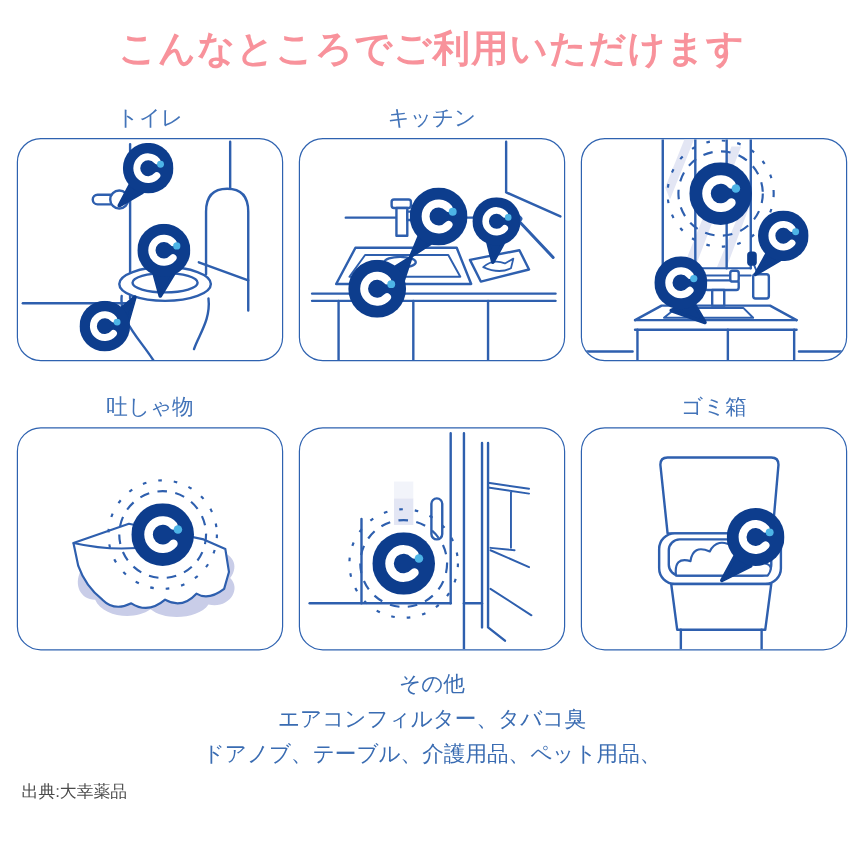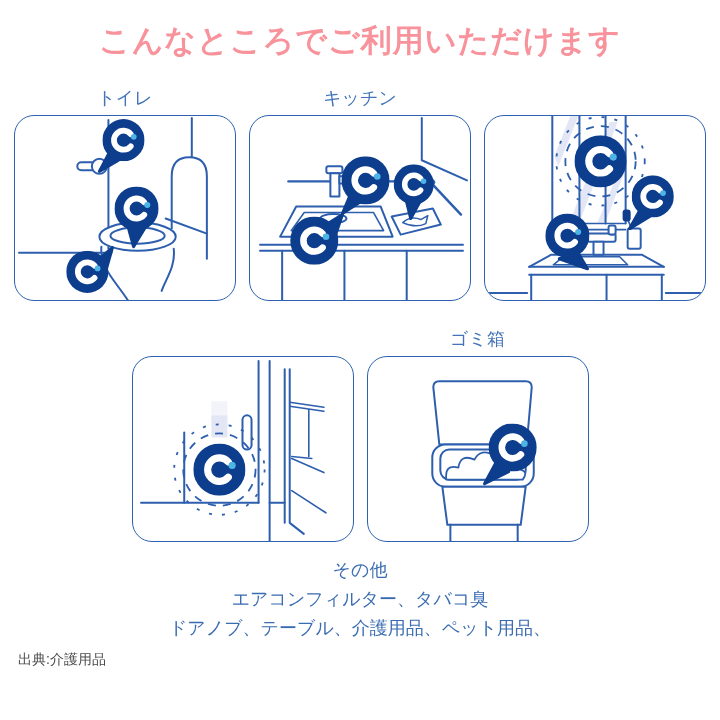--- a/index.html
+++ b/index.html
@@ -123,20 +123,33 @@
           <path class="s thin" d="M143,105 L146,112"></path>
           <rect class="navy" x="137" y="93" width="8" height="12" rx="3"></rect>
           <path class="tail" d="M92,135 L102,152 L74,142 Z"></path>
           <use href="#cbadge" x="60" y="97" width="44" height="44"></use>
           <path class="tail" d="M154,94 L144,112 L164,100 Z"></path>
           <use href="#cbadge" x="146" y="59" width="42" height="42"></use>
         </svg>
       </div>
     </div>
 
+    <div class="cell">
+      <div class="cell-label">吐しゃ物</div>
+      <div class="box">
+        <svg class="illus" viewBox="0 0 219 183">
+          <path class="lav" d="M52,118 C44,102 62,94 78,99 C86,90 104,88 114,95 C130,86 156,90 164,102 C178,102 184,114 176,124 C186,134 174,150 158,146 C150,158 122,160 110,150 C96,160 70,156 64,142 C52,142 46,130 52,118 Z"></path>
+          <path class="sf" d="M46,95 L92,79 L154,92 L172,100 L175,119 L171,133 Q158,143 148,137 Q136,150 122,142 Q108,154 94,145 Q80,152 70,142 Q56,131 50,114 Z" style="stroke-width:1.8"></path>
+          <path class="s thin" d="M46,95 Q82,103 114,97"></path>
+          <circle class="ring" cx="120" cy="88" r="36"></circle>
+          <circle class="ring2" cx="120" cy="88" r="45"></circle>
+          <use href="#cbadge" x="94" y="62" width="52" height="52"></use>
+        </svg>
+      </div>
+    </div>
 
     <div class="cell">
       <div class="box">
         <svg class="illus" viewBox="0 0 219 183">
           <rect class="lavl" x="78" y="44" width="16" height="14" style="opacity:.45"></rect>
           <rect class="lavl" x="78" y="58" width="16" height="22"></rect>
           <path class="s" d="M51,75 V145"></path>
           <path class="s" d="M8,145 H125"></path>
           <path class="s" d="M125,4 V145 M136,4 V183"></path>
           <rect class="sf" x="109" y="58" width="9" height="34" rx="4.5"></rect>
@@ -168,15 +181,15 @@
     </div>
 
   </div>
 
   <div class="others">
     <div>その他</div>
     <div>エアコンフィルター、タバコ臭</div>
     <div>ドアノブ、テーブル、介護用品、ペット用品、</div>
   </div>
 
-  <div class="source">出典:介護用品</div>
+  <div class="source">出典:大幸薬品</div>
 
 </div>
 
 </body></html>

